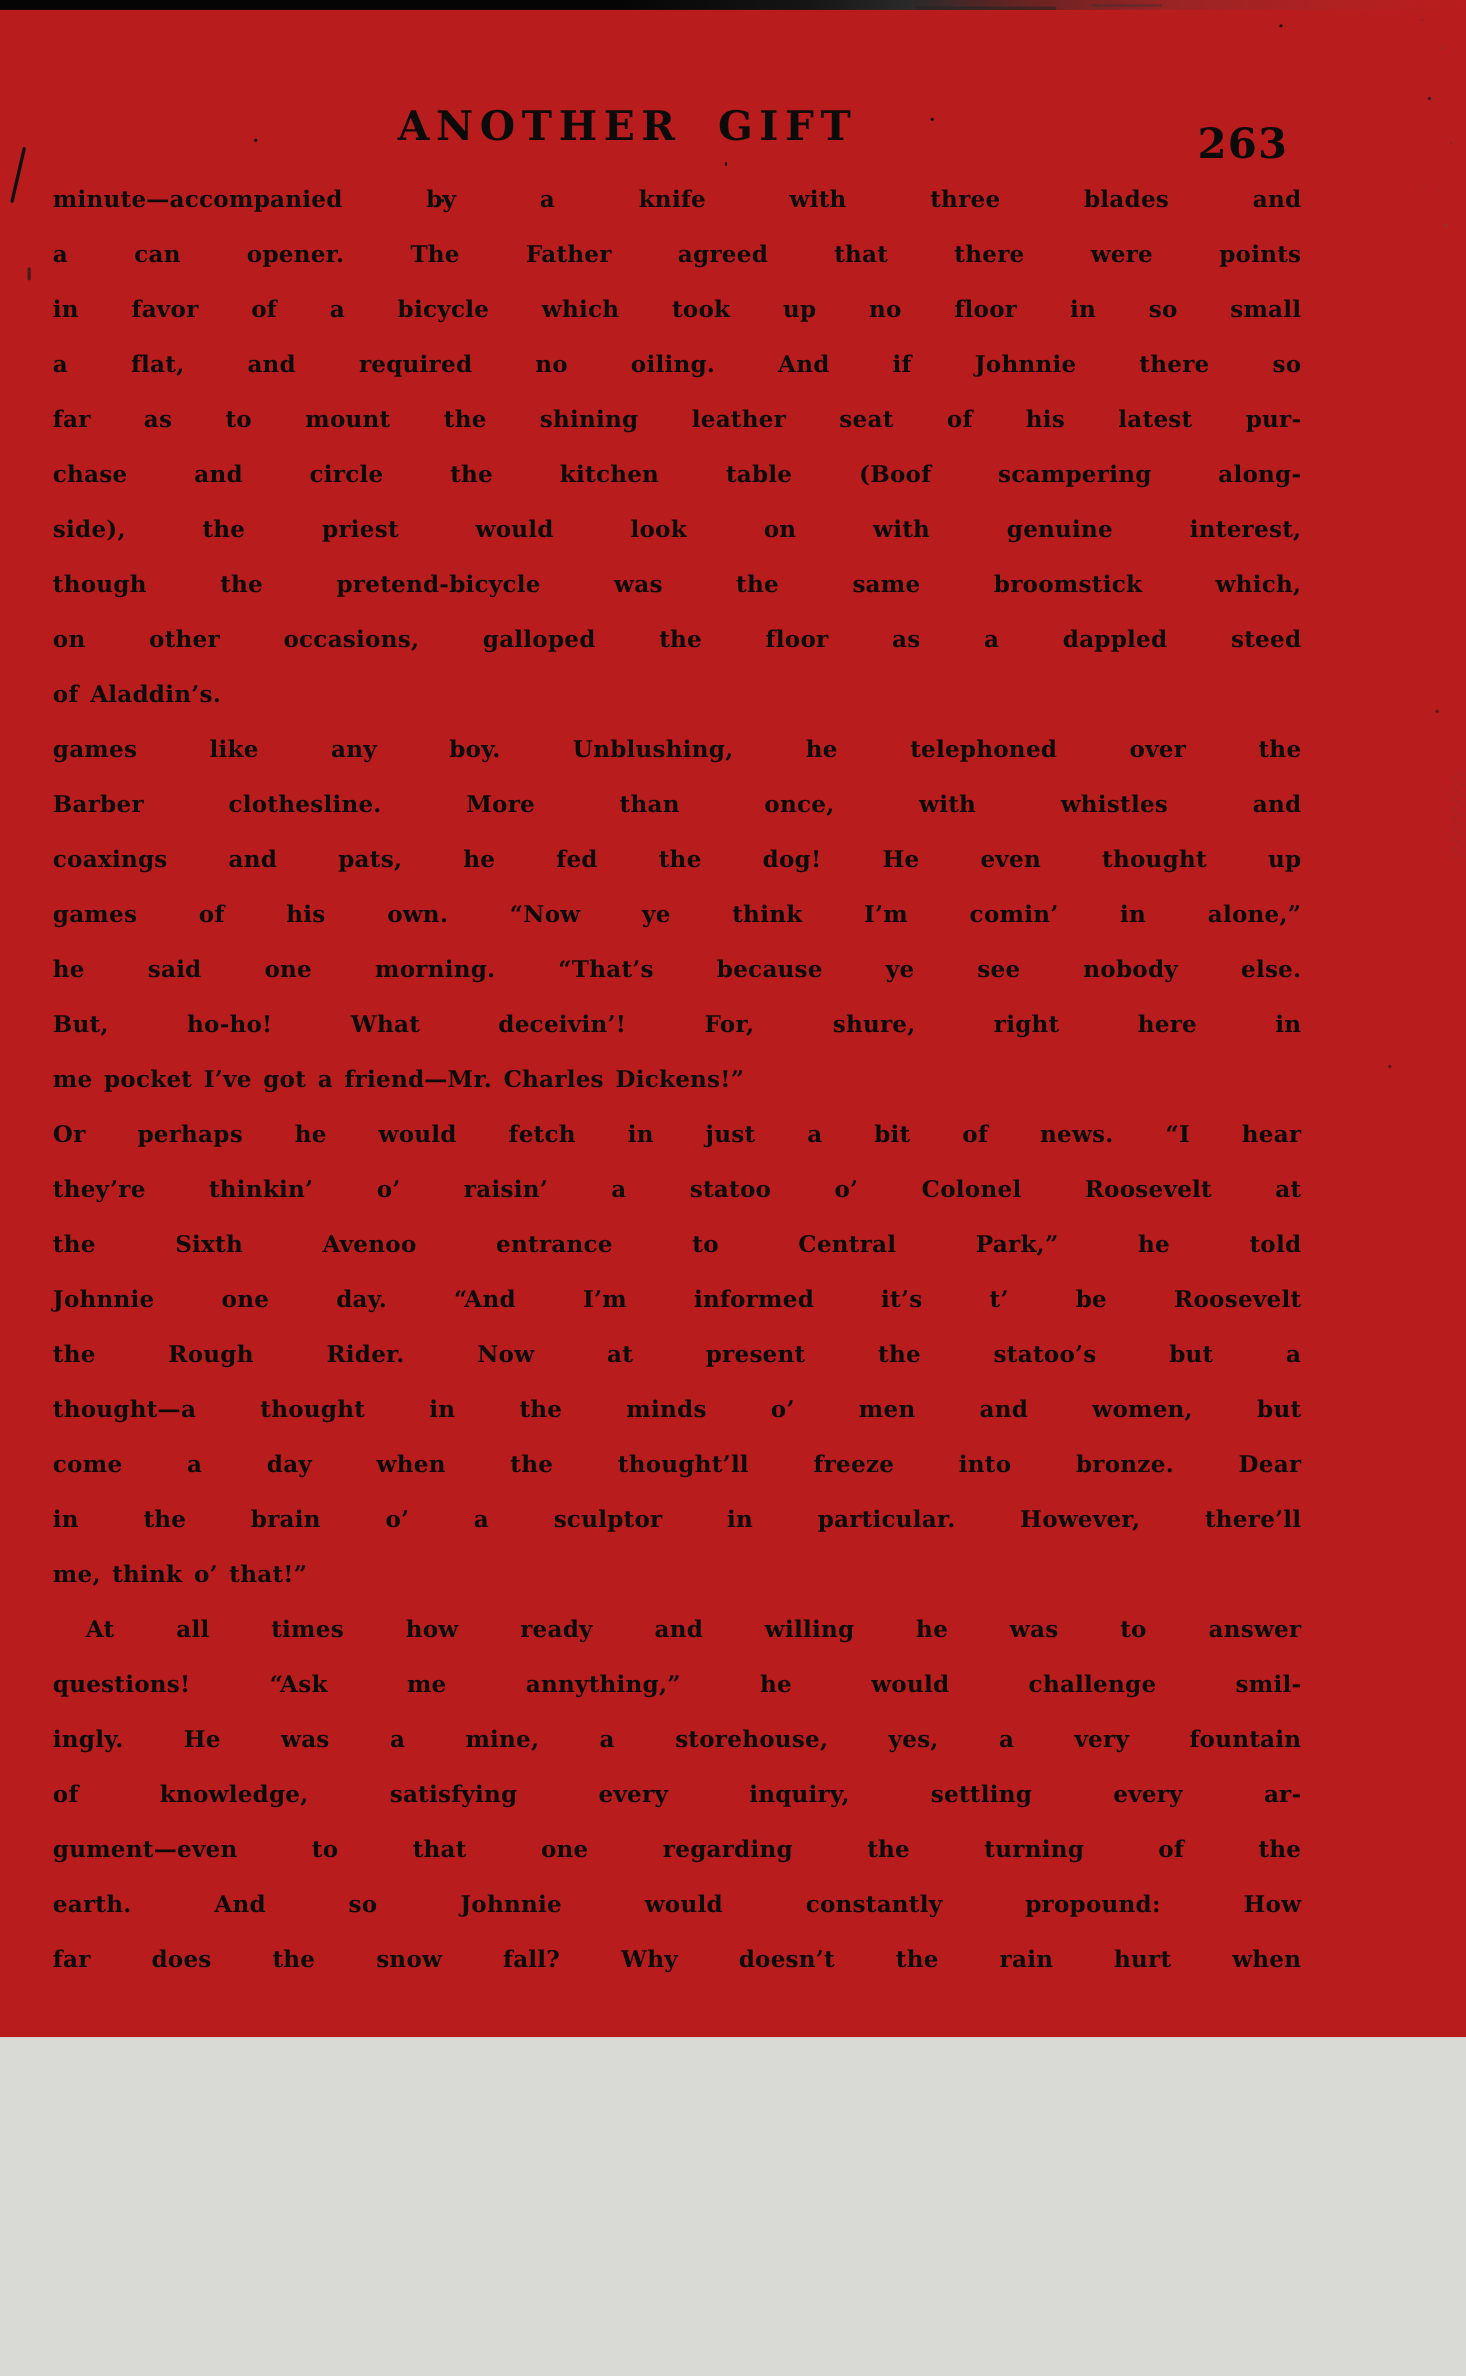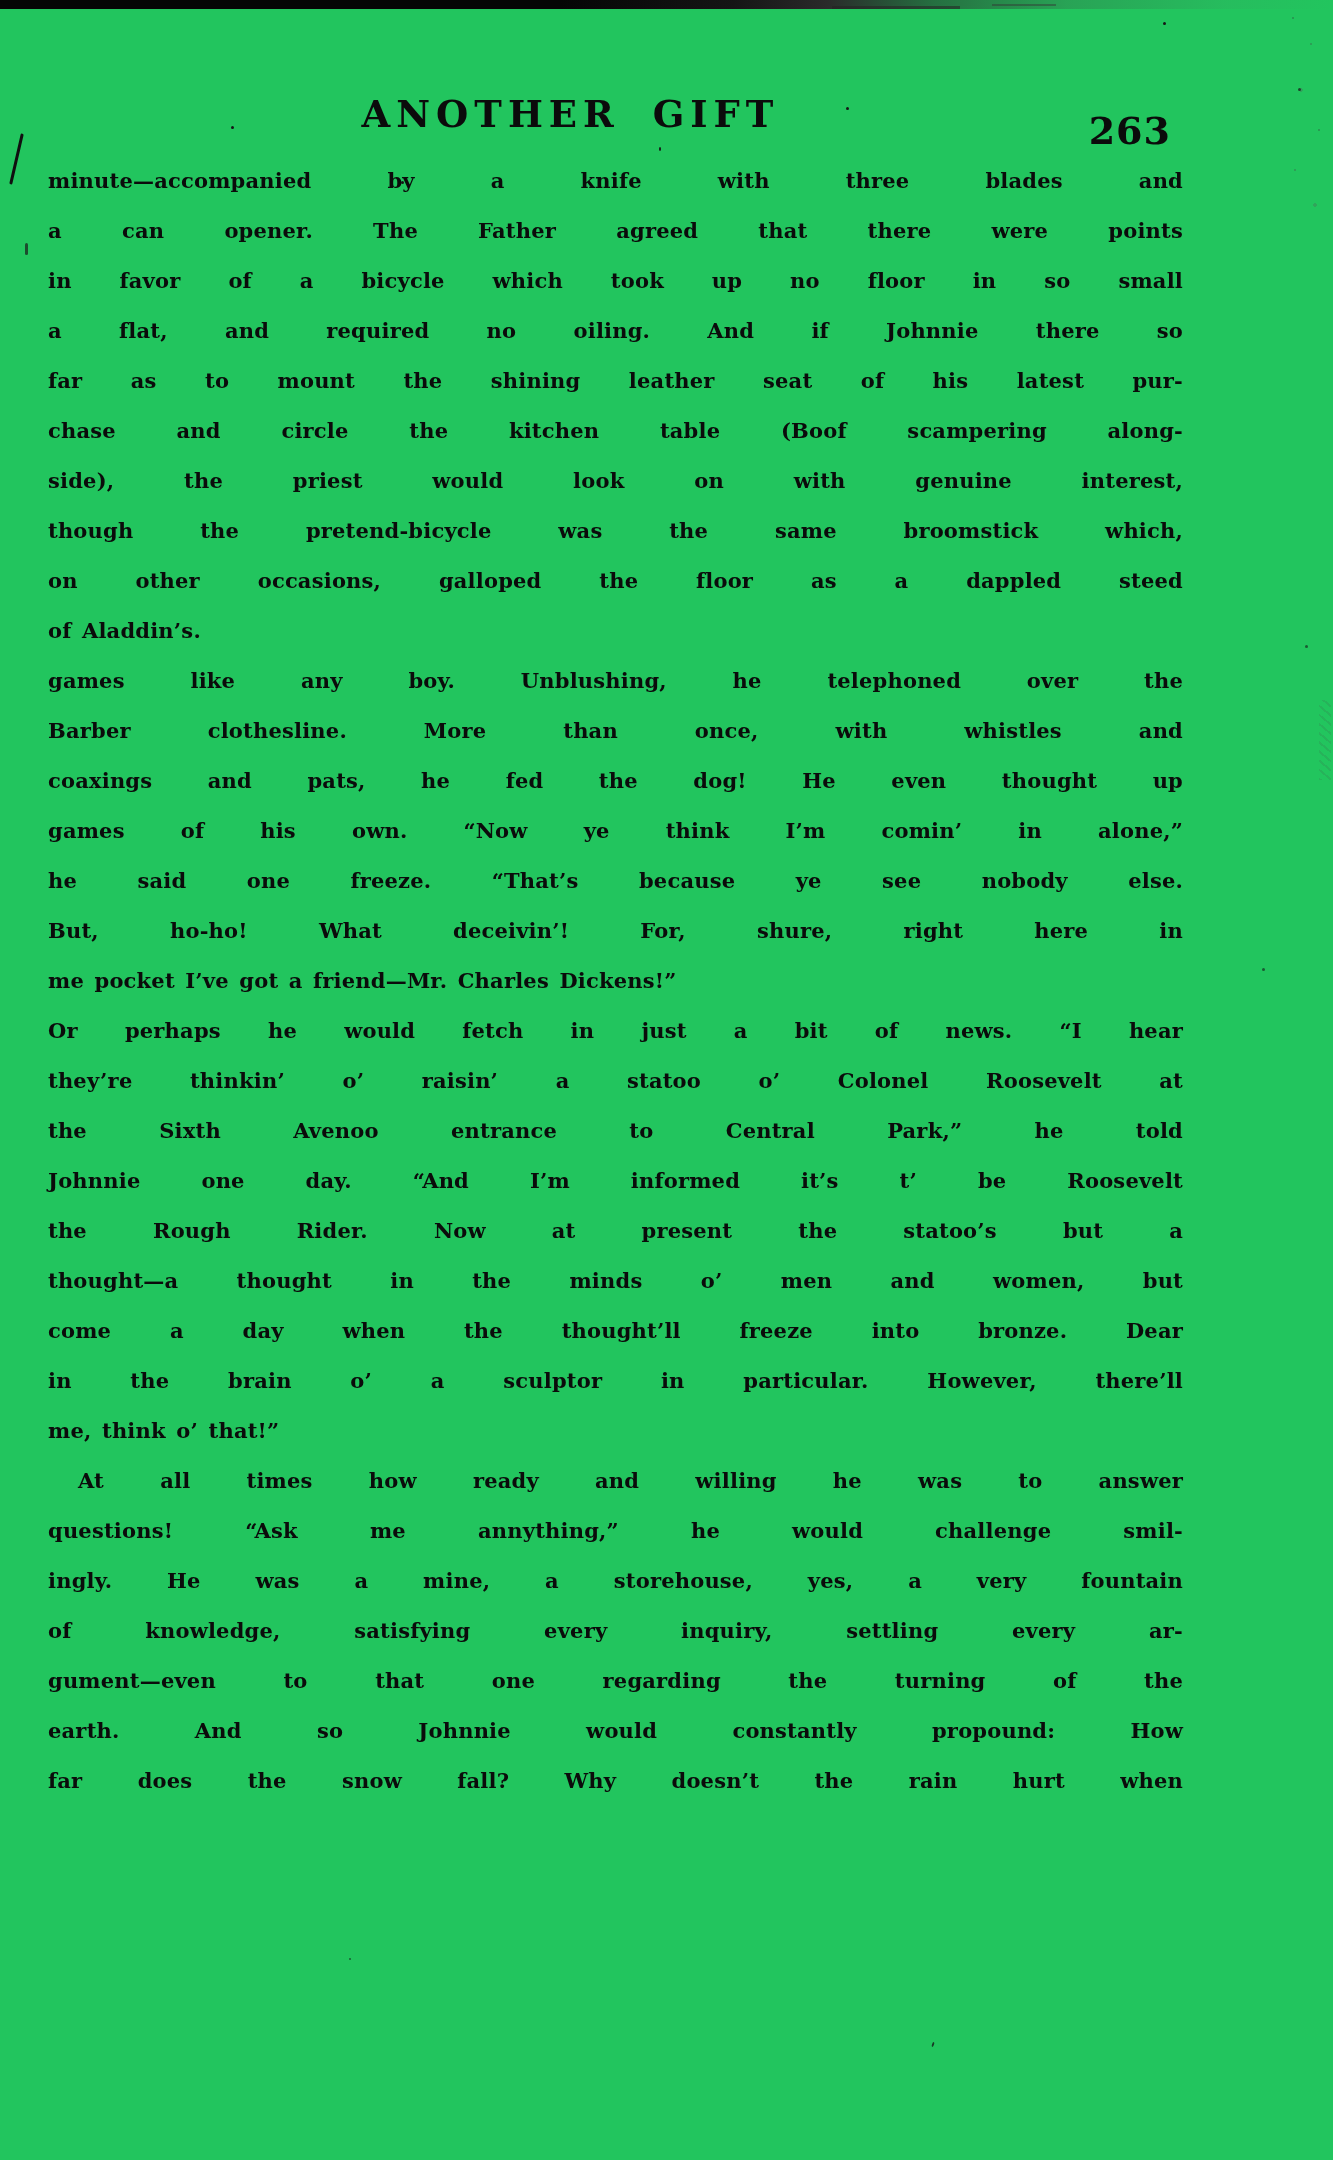--- a/index.html
+++ b/index.html
@@ -1,21 +1,21 @@
 <!DOCTYPE html>
 <html><head>
 <meta charset="utf-8">
 <style>
   html, body { margin: 0; padding: 0; background: #d9d9d6; }
   .page {
     position: relative;
     width: 1333px;
-    height: 2160px;
+    height: 1852px;
     margin: 0 auto;
-    background: #22c55e;
+    background: #b91c1c;
     overflow: hidden;
     font-family: "DejaVu Serif", "Liberation Serif", serif;
     color: #0b0b0b;
   }
 
   
   .scan-top-band {
     position: absolute; top: 0; left: 0; width: 100%; height: 9px;
     background: linear-gradient(90deg,
       #050505 0%, #050505 42%, #151515 55%, #2a2a2a 62%,
@@ -119,21 +119,21 @@
         <div class="line">side), the priest would look on with genuine interest,</div>
         <div class="line">though the pretend-bicycle was the same broomstick which,</div>
         <div class="line">on other occasions, galloped the floor as a dappled steed</div>
         <div class="line last">of Aladdin’s.</div>
       </div>
       <div class="paragraph">
         <div class="line">games like any boy.  Unblushing, he telephoned over the</div>
         <div class="line">Barber clothesline.  More than once, with whistles and</div>
         <div class="line">coaxings and pats, he fed the dog!  He even thought up</div>
         <div class="line">games of his own.  “Now ye think I’m comin’ in alone,”</div>
-        <div class="line">he said one freeze.  “That’s because ye see nobody else.</div>
+        <div class="line">he said one morning.  “That’s because ye see nobody else.</div>
         <div class="line">But, ho-ho! What deceivin’!  For, shure, right here in</div>
         <div class="line last">me pocket I’ve got a friend—Mr. Charles Dickens!”</div>
       </div>
       <div class="paragraph">
         <div class="line">Or perhaps he would fetch in just a bit of news.  “I hear</div>
         <div class="line">they’re thinkin’ o’ raisin’ a statoo o’ Colonel Roosevelt at</div>
         <div class="line">the Sixth Avenoo entrance to Central Park,” he told</div>
         <div class="line">Johnnie one day.  “And I’m informed it’s t’ be Roosevelt</div>
         <div class="line">the Rough Rider.  Now at present the statoo’s but a</div>
         <div class="line">thought—a thought in the minds o’ men and women, but</div>

